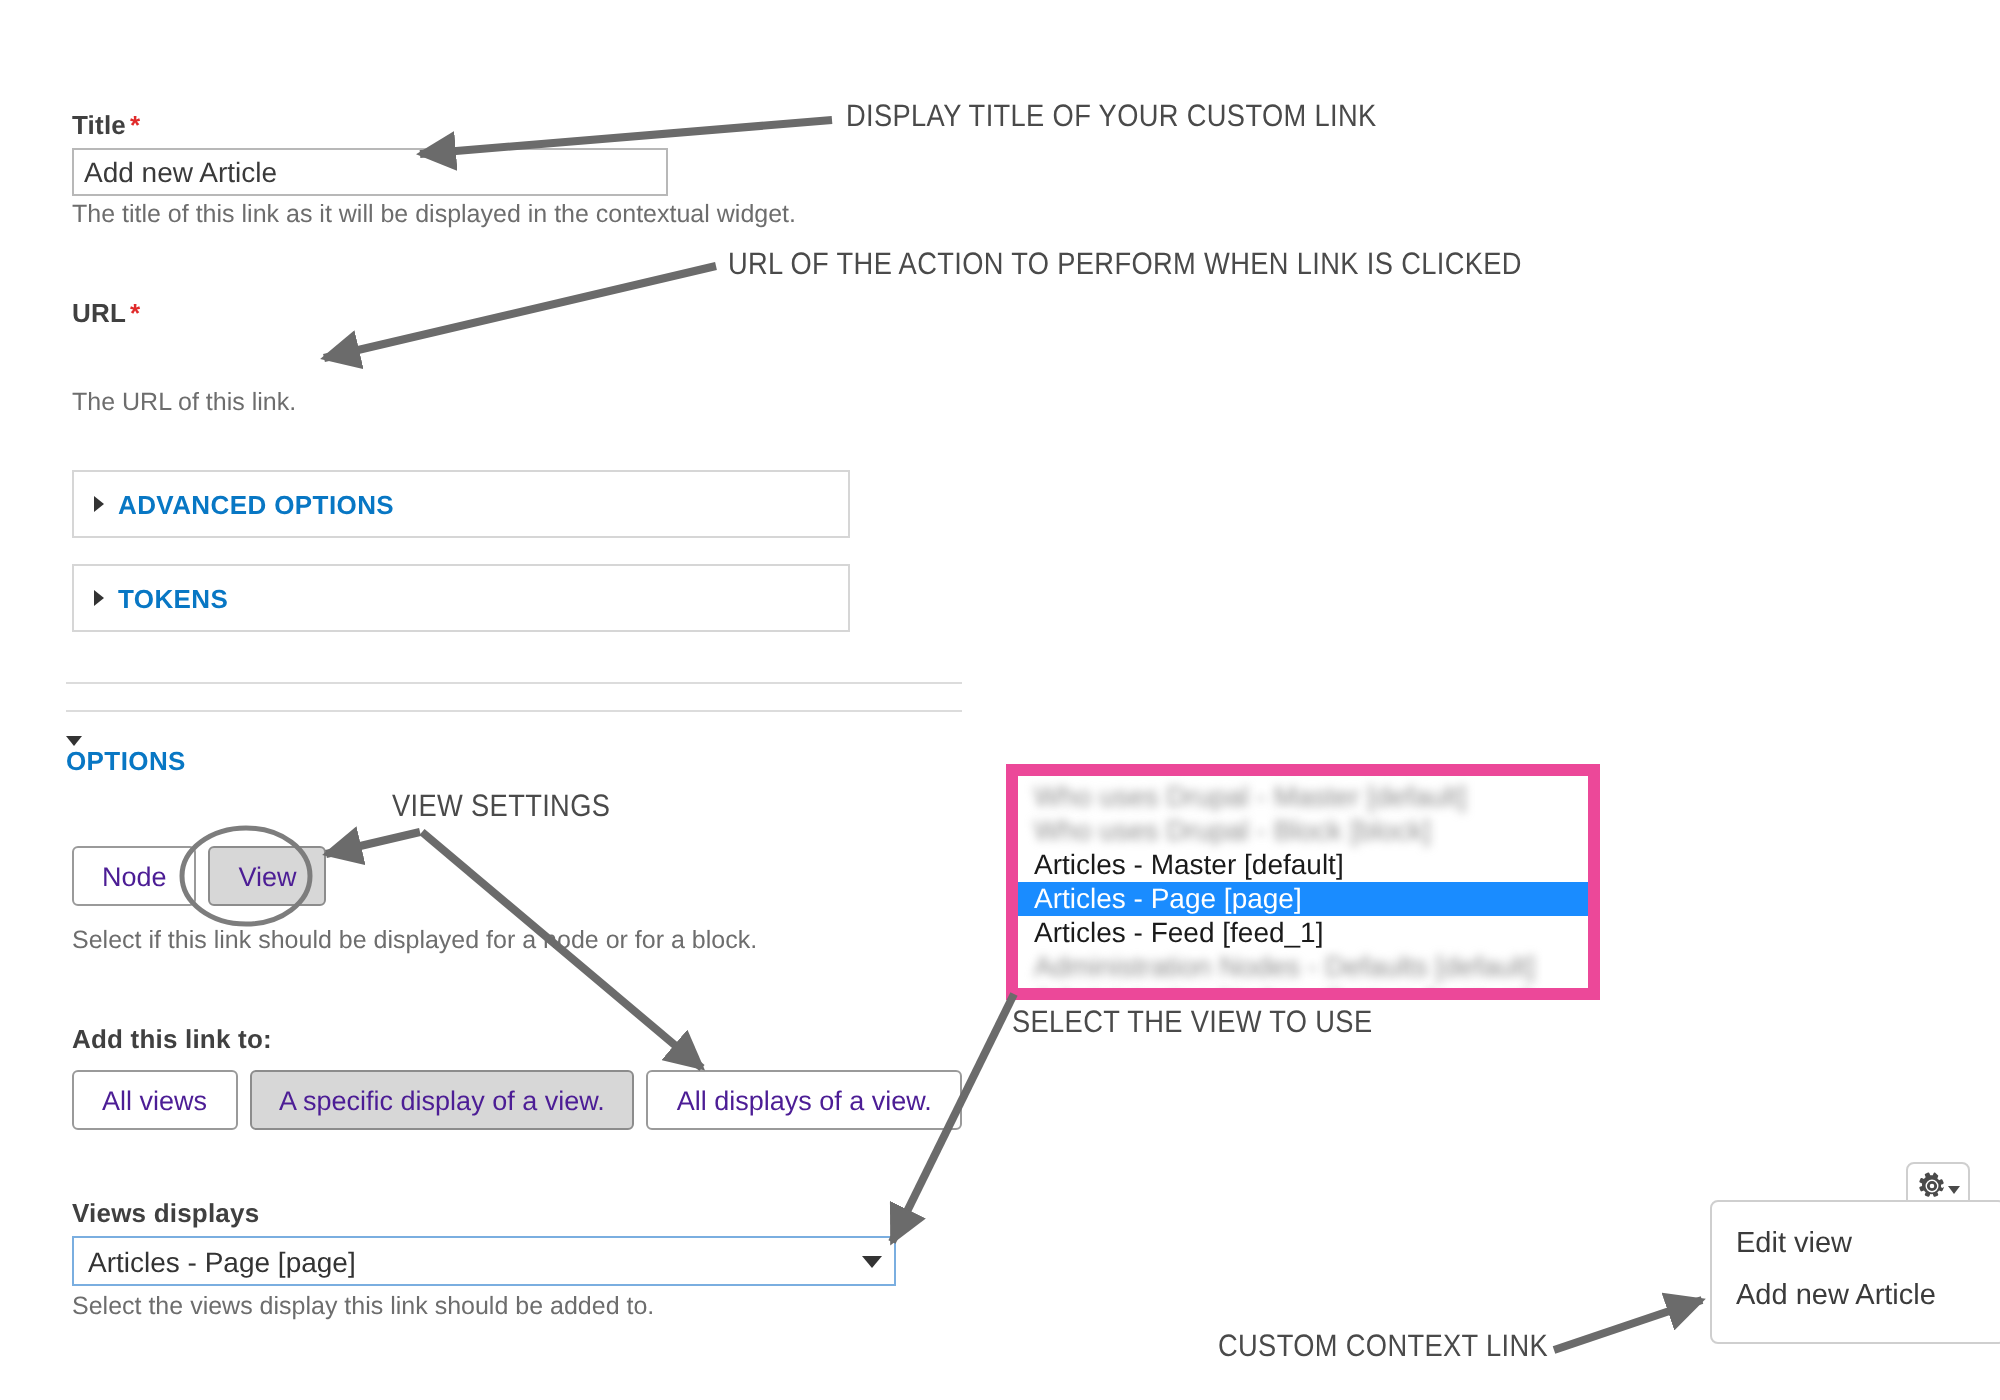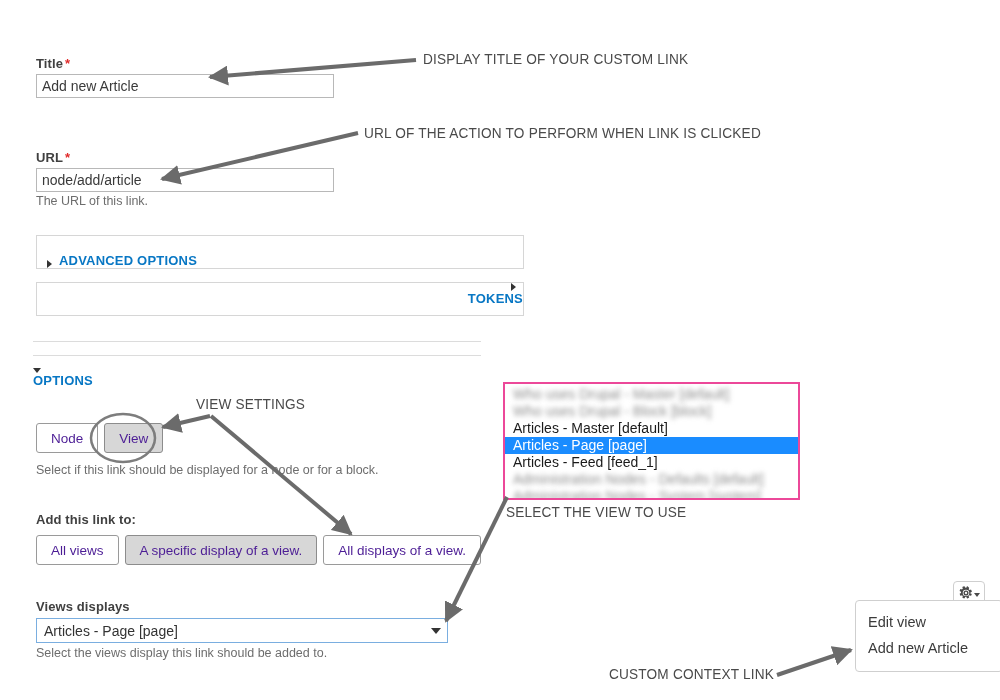--- a/index.html
+++ b/index.html
@@ -47,26 +47,26 @@
     border-radius: 0;
   }
   .help-text {
     font-size: 12.5px;
     color: #6d6d6d;
   }
 
   
   .fieldset {
     box-sizing: border-box;
-    width: 488px;
+    width: 389px;
     height: 34px;
     border: 1px solid #d6d6d6;
     background: #ffffff;
     display: flex;
-    align-items: flex-end;
+    align-items: center;
     padding-left: 10px;
   }
   .fs-arrow {
     width: 0; height: 0;
     border-left: 5px solid #333333;
     border-top: 4px solid transparent;
     border-bottom: 4px solid transparent;
     margin-right: 7px;
   }
   .fs-title {
@@ -138,21 +138,21 @@
     border-top: 6px solid #333333;
     border-left: 5px solid transparent;
     border-right: 5px solid transparent;
   }
 
   
   .dd-panel {
     box-sizing: border-box;
     width: 297px;
     height: 118px;
-    border: 2px solid #ec4899;
+    border: 6px solid #ec4899;
     background: #ffffff;
     overflow: hidden;
     padding: 2px 0 0 0;
   }
   .dd-item {
     font-size: 14px;
     line-height: 17px;
     padding: 0 4px 0 8px;
     color: #1a1a1a;
     white-space: nowrap;
@@ -220,33 +220,33 @@
 </style>
 </head>
 <body>
 
 <div id="page">
 
   <div class="abs" style="left:36px; top:54px;">
     <span class="field-label">Title</span><span class="req-star">*</span>
   </div>
   <input class="text-input abs" style="left: 36px; top: 74px;" value="Add new Article">
+  <div class="abs help-text" style="left:36px; top:100px;">The title of this link as it will be displayed in the contextual widget.</div>
 
   <div class="abs" style="left:36px; top:148px;">
     <span class="field-label">URL</span><span class="req-star">*</span>
   </div>
-  <input class="text-input abs" style="left: 36px; top: 168px;" value="node/add/article">
   <div class="abs help-text" style="left:36px; top:194px;">The URL of this link.</div>
 
   <div class="abs fieldset" style="left:36px; top:235px;">
     <span class="fs-arrow"></span>
     <span class="fs-title">ADVANCED OPTIONS</span>
   </div>
 
-  <div class="abs fieldset" style="left:36px; top:282px;flex-direction:column;">
+  <div class="abs fieldset" style="left:36px; top:282px;">
     <span class="fs-arrow"></span>
     <span class="fs-title">TOKENS</span>
   </div>
 
   <div class="abs hr-line" style="left:33px; top:341px; width:448px;"></div>
   <div class="abs hr-line" style="left:33px; top:355px; width:448px;"></div>
 
   <div class="abs options-head" style="left:33px; top:366px;">
     <span class="fs-arrow-down"></span>
     <span class="fs-title">OPTIONS</span>

